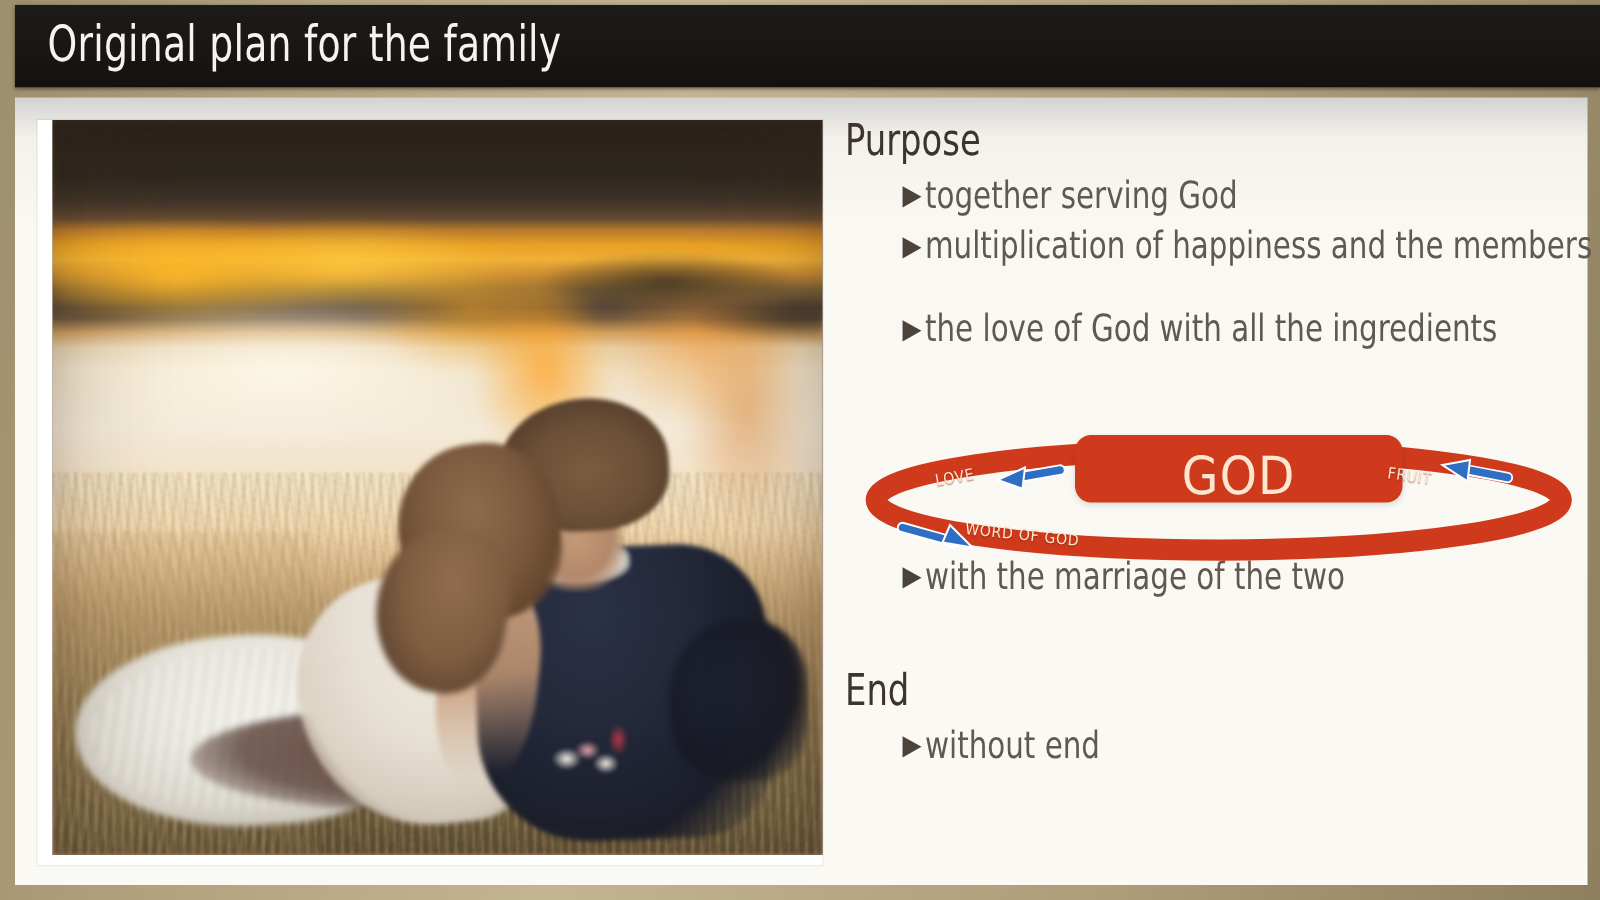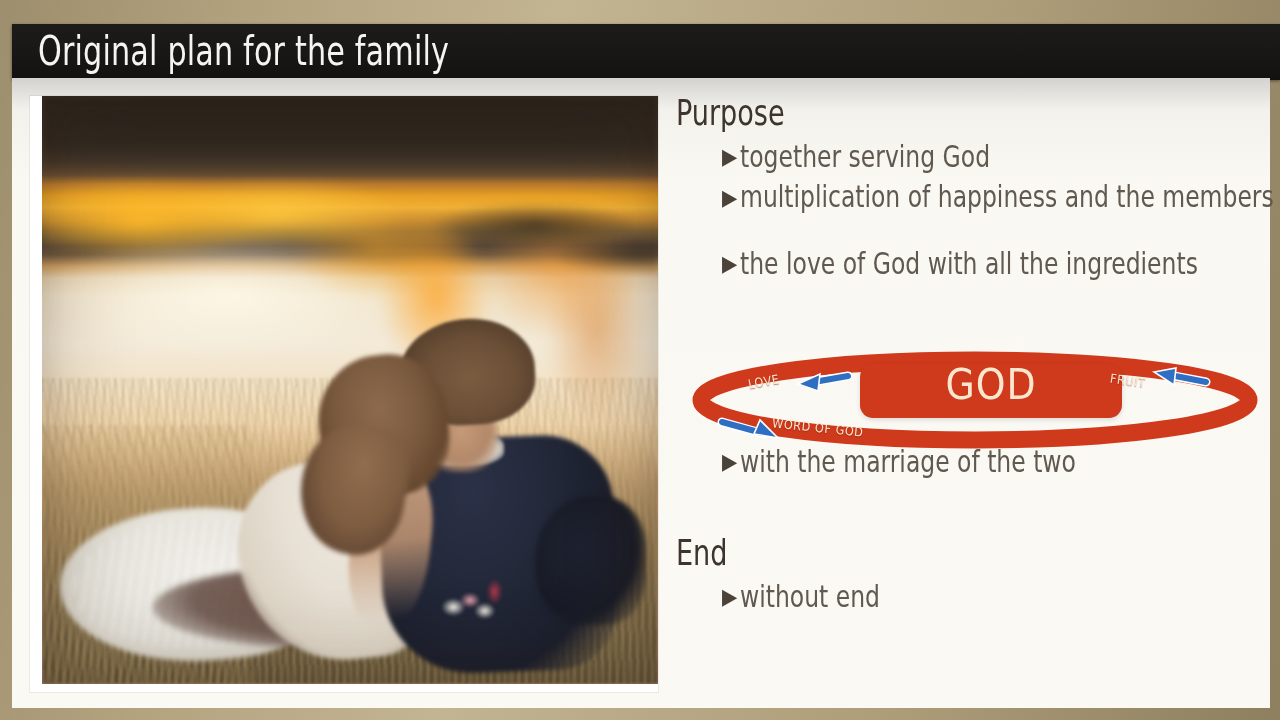--- a/index.html
+++ b/index.html
@@ -16,23 +16,23 @@
     width: 1280px;
     height: 720px;
     background: linear-gradient(100deg, #9d8e6d 0%, #b3a27e 18%, #c3b492 40%, #ad9d79 72%, #8e7f5f 100%);
     overflow: hidden;
   }
 
   
   #title-bar {
     position: absolute;
     left: 12px;
-    top: 24px;
+    top: 4px;
     width: 1268px;
-    height: 56px;
+    height: 66px;
     background: linear-gradient(180deg, #1d1b19 0%, #191715 55%, #121110 100%);
     box-shadow: 0 1px 3px rgba(0,0,0,0.45);
   }
   #title-text {
     position: absolute;
     left: 26px;
     top: 50%;
     transform: translateY(-52%);
     color: #f6f4f1;
     font-size: 40px;
@@ -275,24 +275,23 @@
   }
   #god-box {
     position: absolute;
     left: 170px;
     top: 4px;
     width: 262px;
     height: 54px;
     background: #cf3a1c;
     border-radius: 13px;
     display: flex;
-    align-items: flex-start;
+    align-items: flex-end;
     justify-content: center;
     box-shadow: 0 2px 5px rgba(0,0,0,0.12);
-    margin-top: 16px;
   }
   #god-label {
     color: #fbe7cf;
     font-size: 42px;
     line-height: 1;
     letter-spacing: 1px;
     font-family: "Liberation Sans Narrow", "DejaVu Sans Condensed", "Liberation Sans", sans-serif;
   }
   .flow-label {
     position: absolute;

